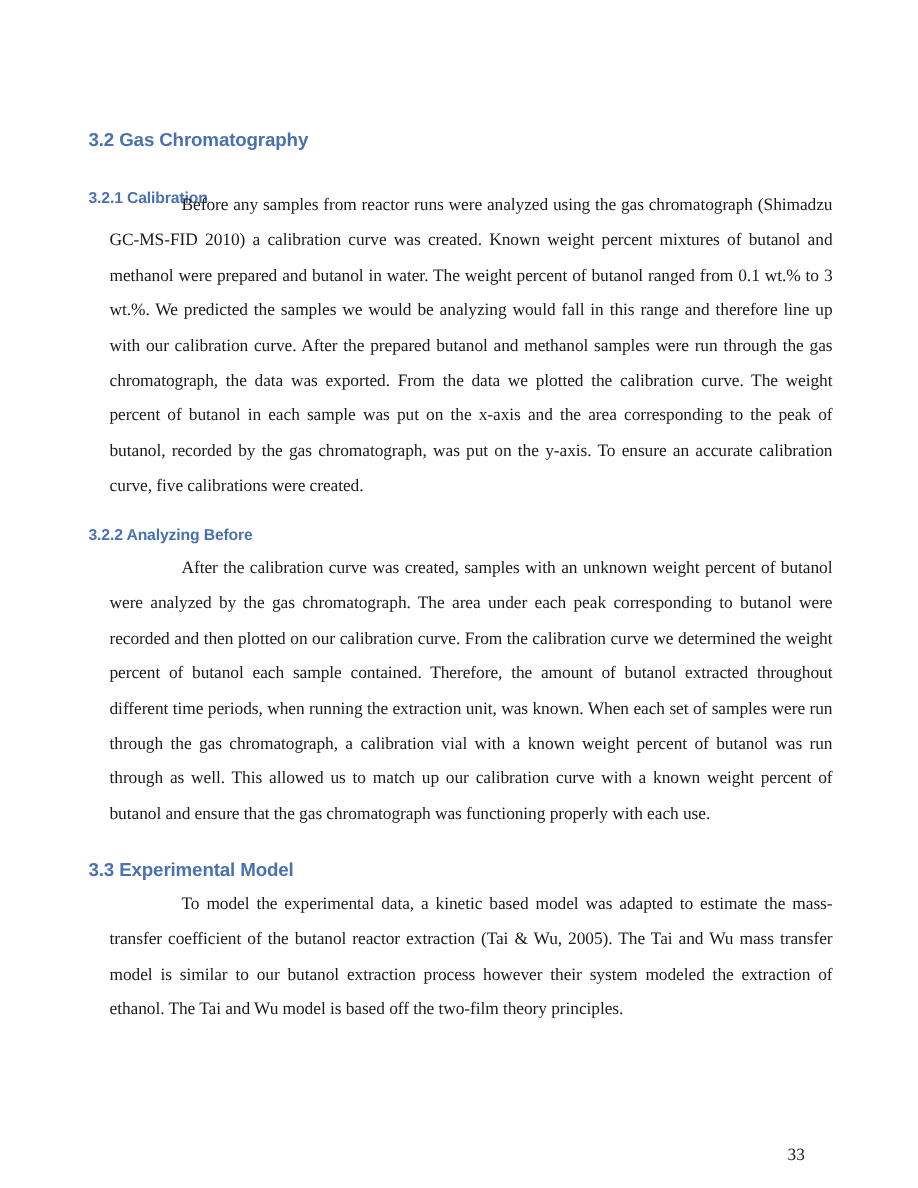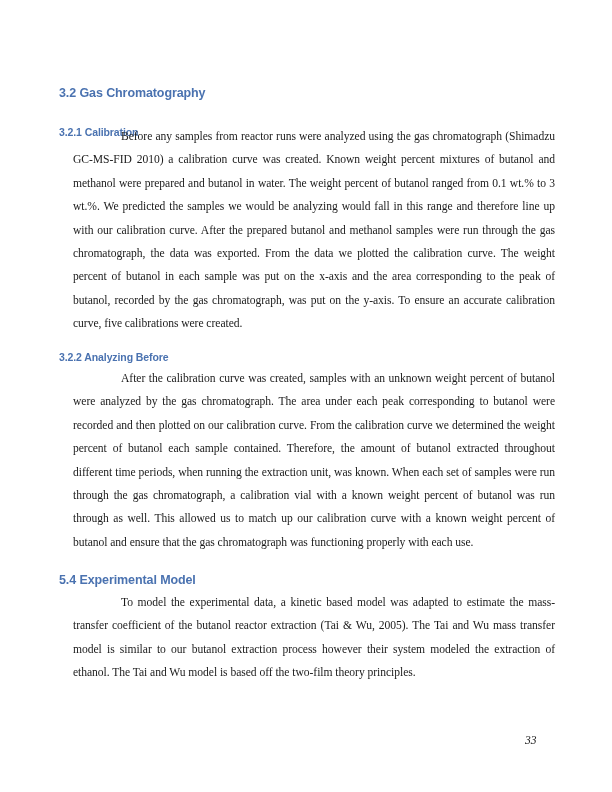--- a/index.html
+++ b/index.html
@@ -48,40 +48,39 @@
       font-size: 11.6px;
       line-height: 23.4px;
       text-align: justify;
       text-indent: 48px;
       margin: 0;
       letter-spacing: -0.05px;
     }
     .page-number {
       position: absolute;
       left: 525px;
-      top: 734px;
+      top: 764px;
       font-size: 11.5px;
       font-family: "Liberation Serif", "DejaVu Serif", serif;
-      font-style: italic;
     }
   </style>
 </head>
 <body>
 
 <div class="page">
 
   <h2 class="h2" style="top:86px;">3.2 Gas Chromatography</h2>
 
   <h3 class="h3" style="top:126px;">3.2.1 Calibration</h3>
 
   <p class="para" style="top:125px;">Before any samples from reactor runs were analyzed using the gas chromatograph (Shimadzu GC-MS-FID 2010) a calibration curve was created. Known weight percent mixtures of butanol and methanol were prepared and butanol in water. The weight percent of butanol ranged from 0.1 wt.% to 3 wt.%. We predicted the samples we would be analyzing would fall in this range and therefore line up with our calibration curve. After the prepared butanol and methanol samples were run through the gas chromatograph, the data was exported. From the data we plotted the calibration curve. The weight percent of butanol in each sample was put on the x-axis and the area corresponding to the peak of butanol, recorded by the gas chromatograph, was put on the y-axis. To ensure an accurate calibration curve, five calibrations were created.</p>
 
   <h3 class="h3" style="top:351px;">3.2.2 Analyzing Before</h3>
 
   <p class="para" style="top:367px;">After the calibration curve was created, samples with an unknown weight percent of butanol were analyzed by the gas chromatograph. The area under each peak corresponding to butanol were recorded and then plotted on our calibration curve. From the calibration curve we determined the weight percent of butanol each sample contained. Therefore, the amount of butanol extracted throughout different time periods, when running the extraction unit, was known. When each set of samples were run through the gas chromatograph, a calibration vial with a known weight percent of butanol was run through as well. This allowed us to match up our calibration curve with a known weight percent of butanol and ensure that the gas chromatograph was functioning properly with each use.</p>
 
-  <h2 class="h2" style="top:573px;">5.4 Experimental Model</h2>
+  <h2 class="h2" style="top:573px;">3.3 Experimental Model</h2>
 
   <p class="para" style="top:591px;">To model the experimental data, a kinetic based model was adapted to estimate the mass-transfer coefficient of the butanol reactor extraction (Tai &amp; Wu, 2005). The Tai and Wu mass transfer model is similar to our butanol extraction process however their system modeled the extraction of ethanol. The Tai and Wu model is based off the two-film theory principles.</p>
 
   <div class="page-number">33</div>
 
 </div>
 
 </body></html>

